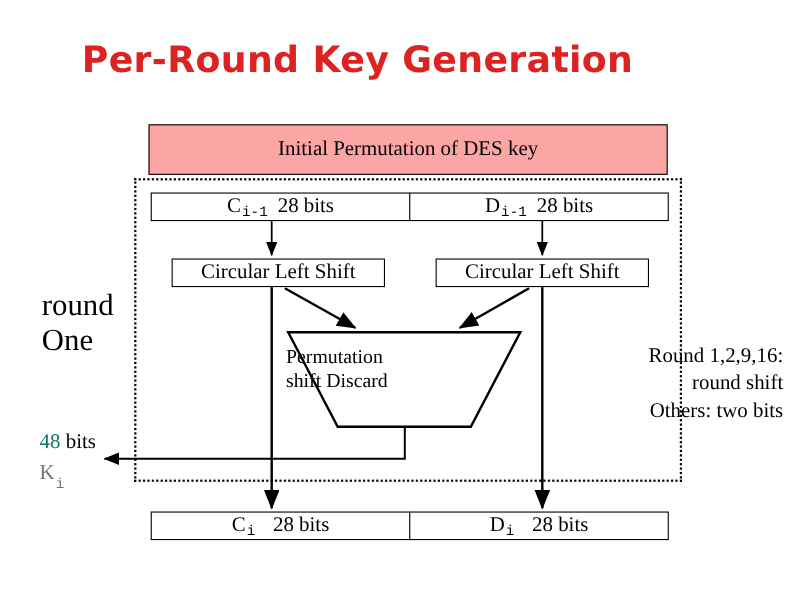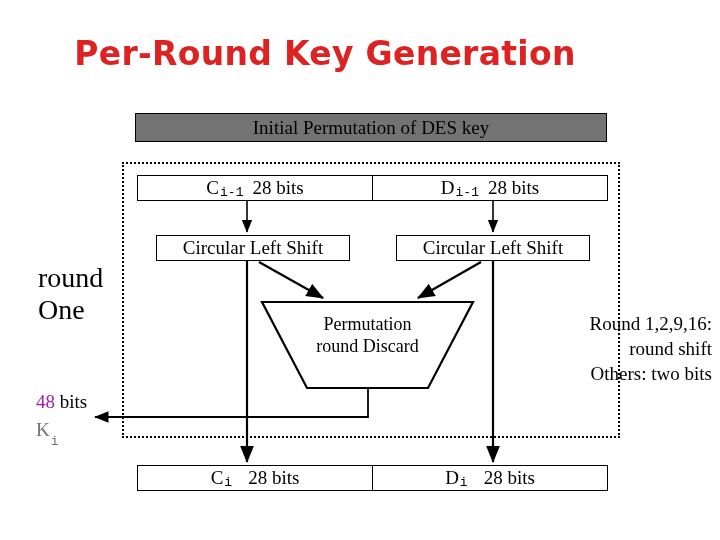--- a/index.html
+++ b/index.html
@@ -30,22 +30,22 @@
     letter-spacing: 0.3px;
     white-space: nowrap;
   }
 
   
   #ip-box {
     position: absolute;
     left: 135px;
     top: 113px;
     width: 472px;
-    height: 29px;
-    background: #737373;
+    height: 46px;
+    background: #fca5a5;
     border: 1.5px solid #000000;
     box-sizing: border-box;
     display: flex;
     align-items: center;
     justify-content: center;
     font-size: 19px;
     color: #000000;
   }
 
   
@@ -101,21 +101,20 @@
     top: 300px;
     width: 215px;
     height: 90px;
   }
   #trapezoid svg { display: block; }
   #trap-label {
     position: absolute;
     left: 260px;
     top: 313px;
     width: 215px;
-    text-align: center;
     font-size: 18px;
     line-height: 22px;
     color: #000000;
   }
 
   
   #wires {
     position: absolute;
     left: 0;
     top: 0;
@@ -135,21 +134,21 @@
     color: #000000;
   }
   #bits48 {
     position: absolute;
     left: 36px;
     top: 391px;
     font-size: 19px;
     color: #000000;
     white-space: nowrap;
   }
-  #bits48 .num { color: #a21caf; font-family: Liberation Serif, serif; }
+  #bits48 .num { color: #0f766e; font-family: Liberation Serif, serif; }
   #ki {
     position: absolute;
     left: 36px;
     top: 419px;
     font-size: 19px;
     color: #737373;
     white-space: nowrap;
   }
 
   
@@ -200,21 +199,21 @@
     <span>Circular Left Shift</span>
   </div>
 
   <div id="trapezoid">
     <svg width="215" height="90" viewBox="0 0 215 90">
       <polygon points="2,2 213,2 168,88 47,88" fill="#ffffff" stroke="#000000" stroke-width="2.2" stroke-linejoin="miter"></polygon>
     </svg>
   </div>
   <div id="trap-label">
     <div>Permutation</div>
-    <div>round Discard</div>
+    <div>shift Discard</div>
   </div>
 
   <div class="hbox" id="c-box">
     <span>C</span>
       <span class="sub">i</span>
       <span class="gap"></span>
       <span class="gap"></span>
       <span>28 bits</span>
   </div>
 

